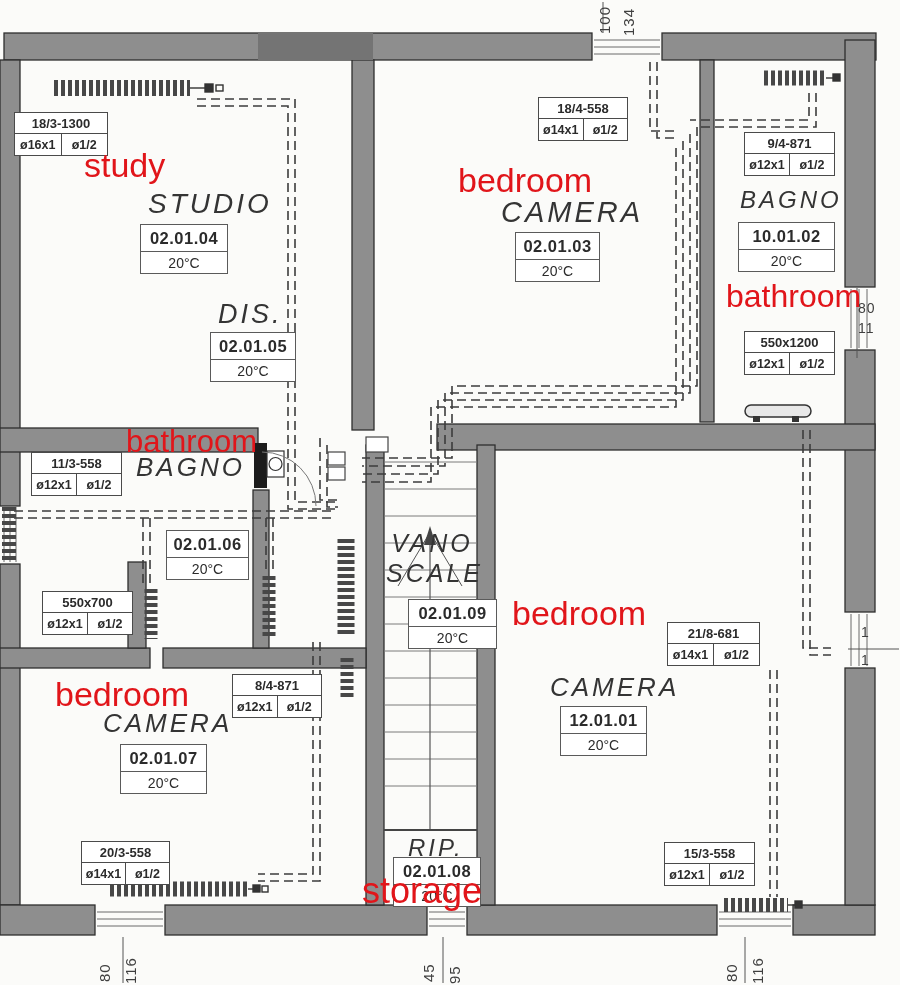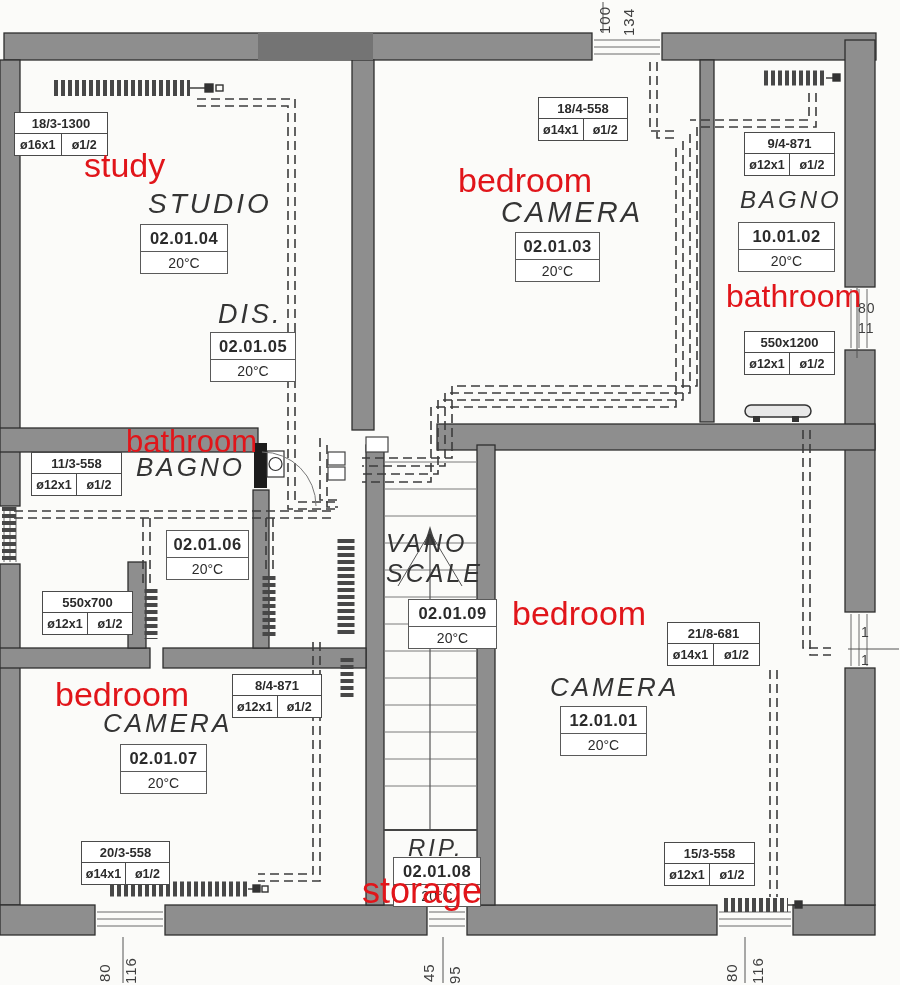--- a/index.html
+++ b/index.html
@@ -14,21 +14,21 @@
   .spec-title{font-weight:bold;font-size:13px;padding:3px 0 2px;border-bottom:1.6px solid #4a4a4a;white-space:nowrap;}
   .spec-cells{display:flex;}
   .spec-cells span{flex:1;font-size:12.5px;font-weight:bold;padding:4px 0 3px;white-space:nowrap;}
   .spec-cells span:first-child{border-right:1.6px solid #4a4a4a;}
   
   .idbox{background:#fff;border:1.5px solid #5a5a5a;text-align:center;z-index:2;}
   .idbox .code{font-weight:bold;font-size:16.5px;letter-spacing:.5px;padding:4px 0 3px;border-bottom:1.5px solid #5a5a5a;white-space:nowrap;}
   .idbox .temp{font-size:14px;padding:3px 0 2px;white-space:nowrap;}
   
   .roomname{font-style:italic;color:#343434;letter-spacing:3px;white-space:nowrap;z-index:2;}
-  .roomname.wrap{white-space:normal;}
+  .roomname.wrap{white-space:normal;text-align:center;}
   
   .red{color:#e1151a;z-index:3;white-space:nowrap;}
   
   .dim{font-size:15px;color:#3f3f3f;letter-spacing:1px;white-space:nowrap;z-index:1;}
   .rot{transform:rotate(-90deg);transform-origin:0 0;}
 </style>
 </head>
 <body>
 
 <div id="plan">

